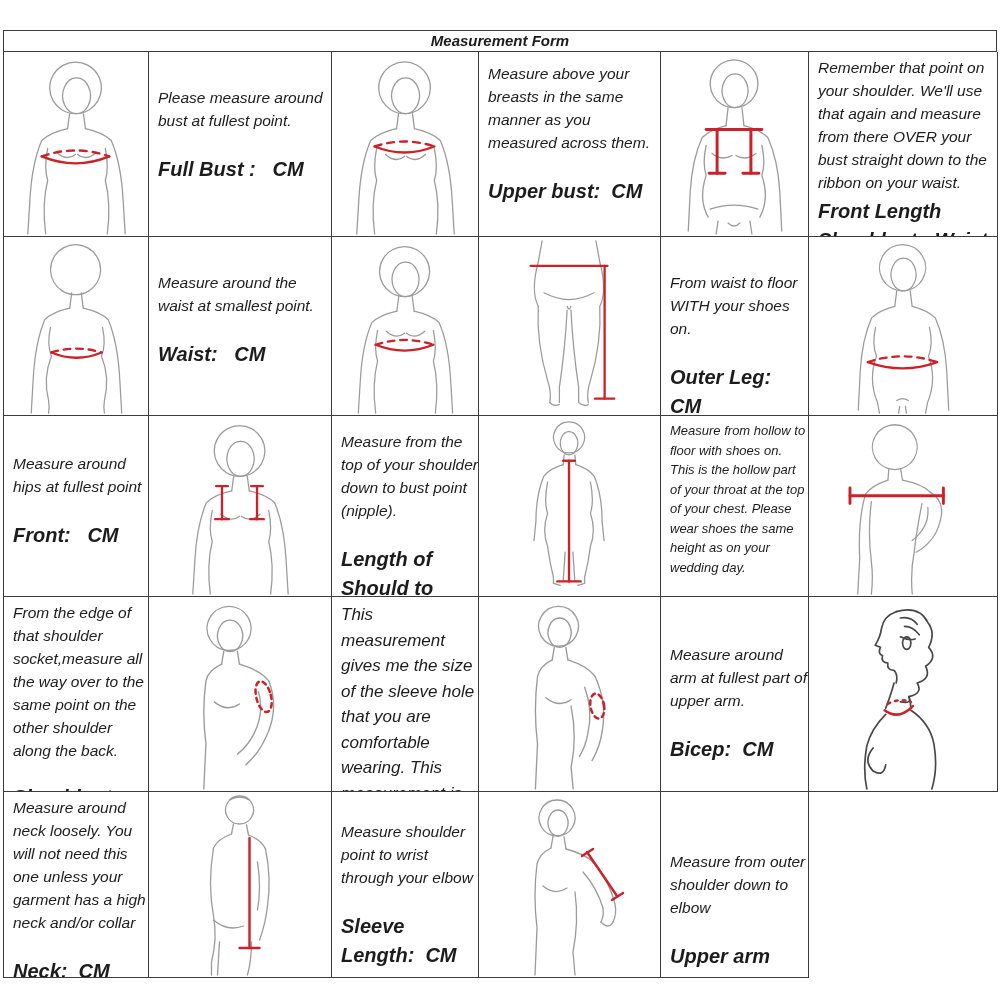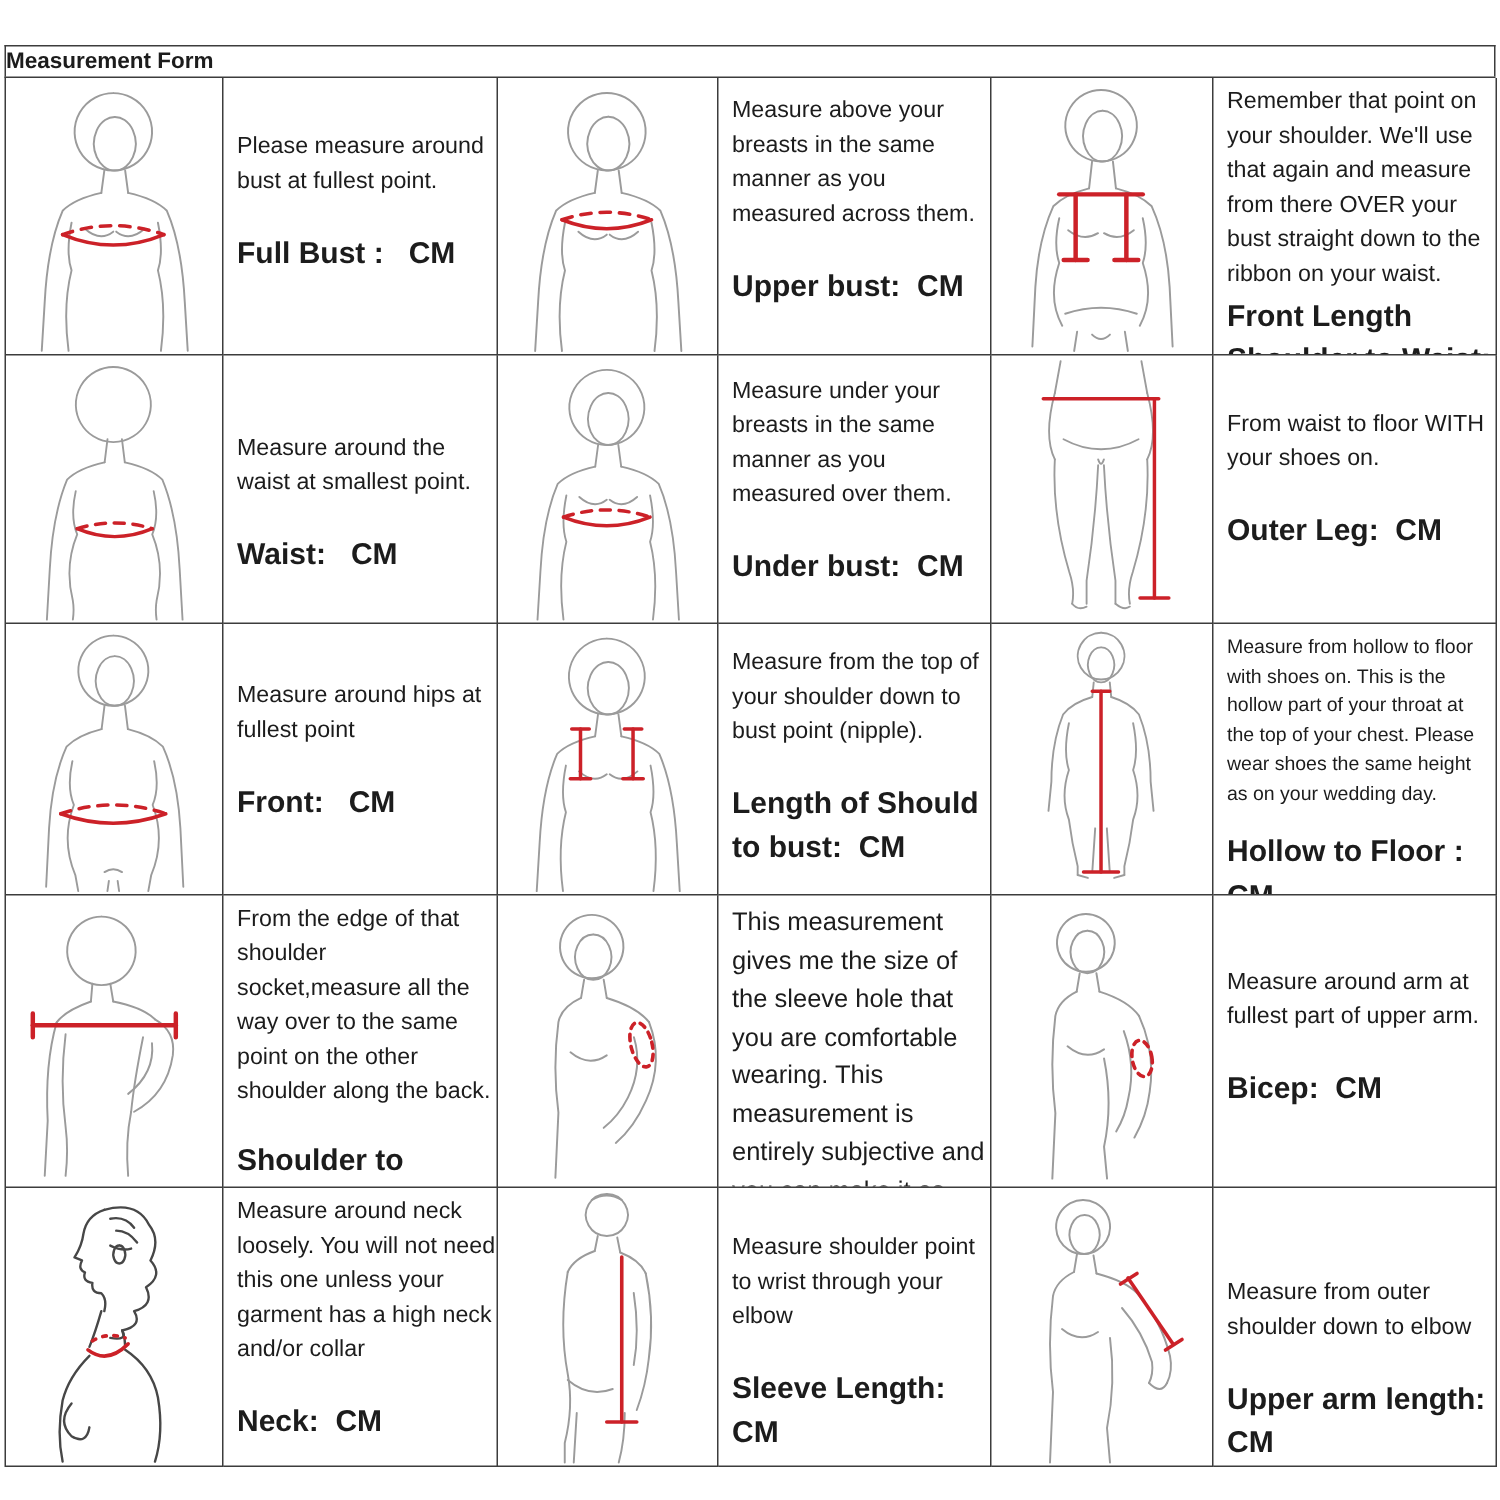--- a/index.html
+++ b/index.html
@@ -1,29 +1,29 @@
 <!DOCTYPE html>
 <html><head>
 <meta charset="utf-8">
 <style>
   html,body{margin:0;padding:0;background:#fff;}
   #page{position:relative;width:1000px;height:1000px;background:#fff;
         font-family:"Liberation Sans",sans-serif;color:#1c1c1c;}
   *{box-sizing:border-box;}
   .form-header{position:absolute;left:3px;top:30px;width:994px;height:21px;
-        border:1.5px solid #3c3c3c;border-bottom:none;
-        font-weight:bold;font-size:15px;line-height:19px;}
+        border:1.5px solid #3c3c3c;border-bottom:none;text-align:center;
+        font-weight:bold;font-size:15px;line-height:19px;font-style:italic;}
   .grid{position:absolute;left:3px;top:51px;width:994px;
         display:grid;
         grid-template-columns:145px 183px 147px 182px 148px 189px;
         grid-template-rows:185px 179px 181px 195px 186px;
         border-top:1.5px solid #3c3c3c;border-left:1.5px solid #3c3c3c;}
   .cell{border-right:1.5px solid #3c3c3c;border-bottom:1.5px solid #3c3c3c;
         overflow:hidden;}
-  .txt{padding:5px 0 5px 9px;font-size:15.5px;line-height:1.48;}
+  .txt{padding:5px 0 5px 9px;font-size:15.5px;line-height:1.48;font-style:italic;}
   .txt .desc{margin:0;white-space:pre-wrap;}
   .txt .label{margin:22px 0 0;font-weight:bold;font-size:20px;white-space:pre-wrap;}
   .txt.small .desc{font-size:13px;line-height:1.5;}
   .fig{display:flex;align-items:center;justify-content:center;}
   .fig svg{display:block;width:100%;height:100%;}
   .sk{stroke:#9b9b9b;fill:none;stroke-width:1.3;stroke-linecap:round;stroke-linejoin:round;}
   .sk2{stroke:#474747;fill:none;stroke-width:1.6;stroke-linecap:round;stroke-linejoin:round;}
   .rd{stroke:#cc2128;fill:none;stroke-width:2.4;stroke-linecap:round;}
   .rd3{stroke-width:3;}
   .rds{stroke-dasharray:7 6;}
@@ -100,40 +100,36 @@
         <path class="sk" d="M68,58 L66,74 M78,58 L80,74"></path>
         <path class="sk" d="M66,74 Q48,78 40,86 Q30,110 28,148 L26,183"></path>
         <path class="sk" d="M80,74 Q98,78 106,86 Q116,110 118,148 L120,183"></path>
         <path class="sk" d="M46,94 Q42,112 47,124 Q38,146 44,170 Q45,176 44,183"></path>
         <path class="sk" d="M100,94 Q104,112 99,124 Q108,146 102,170 Q101,176 102,183"></path>
         <path class="rd rds" d="M47,120 Q73,112 99,120"></path>
         <path class="rd" d="M47,120 Q73,131 99,120"></path>
       </svg>
     </div>
     <div class="cell txt">
-      <p class="desc" style="margin-top:46px">Measure around the waist at smallest point.</p>
+      <p class="desc" style="margin-top:30px">Measure around the waist at smallest point.</p>
       <p class="label">Waist:   CM</p>
     </div>
     <div class="cell fig">
       <svg viewBox="0 0 145 185" preserveAspectRatio="xMidYMid meet">
         <path class="sk" d="M72,10 a26,26 0 1,0 0.1,0"></path>
         <path class="sk" d="M73,26 a14,18 0 1,0 0.1,0"></path>
         <path class="sk" d="M66,62 L64,77 M80,62 L82,77"></path>
         <path class="sk" d="M64,77 Q46,81 38,89 Q28,112 26,150 L24,183"></path>
         <path class="sk" d="M82,77 Q100,81 108,89 Q118,112 120,150 L122,183"></path>
         <path class="sk" d="M44,97 Q40,117 44,129 Q38,153 42,183"></path>
         <path class="sk" d="M102,97 Q106,117 102,129 Q108,153 104,183"></path>
         <path class="sk" d="M53,98 Q63,107 72,100 M74,100 Q83,107 93,98"></path>
         <path class="rd rds" d="M42,112 Q72,102 102,112"></path>
         <path class="rd" d="M42,112 Q72,124 102,112"></path>
       </svg>
-    </div>
-    <div class="cell txt">
-      <p class="desc" style="margin-top:8px">Measure under your breasts in the same manner as you measured over them.</p>
-      <p class="label">Under bust:  CM</p>
     </div>
     <div class="cell fig">
       <svg viewBox="0 0 145 185" preserveAspectRatio="xMidYMid meet">
         <path class="sk" d="M44,4 L40,26 M100,4 L104,26"></path>
         <path class="sk" d="M40,26 Q32,56 40,72 M104,26 Q112,56 104,72"></path>
         <path class="sk" d="M46,58 Q72,72 98,58 M70,72 Q72,78 74,72"></path>
         <path class="sk" d="M40,72 Q38,110 50,150 Q54,162 52,172"></path>
         <path class="sk" d="M70,76 Q68,116 62,156 L62,172"></path>
         <path class="sk" d="M74,76 Q76,116 82,156 L82,172"></path>
         <path class="sk" d="M104,72 Q106,110 94,150 Q90,162 92,172"></path>

